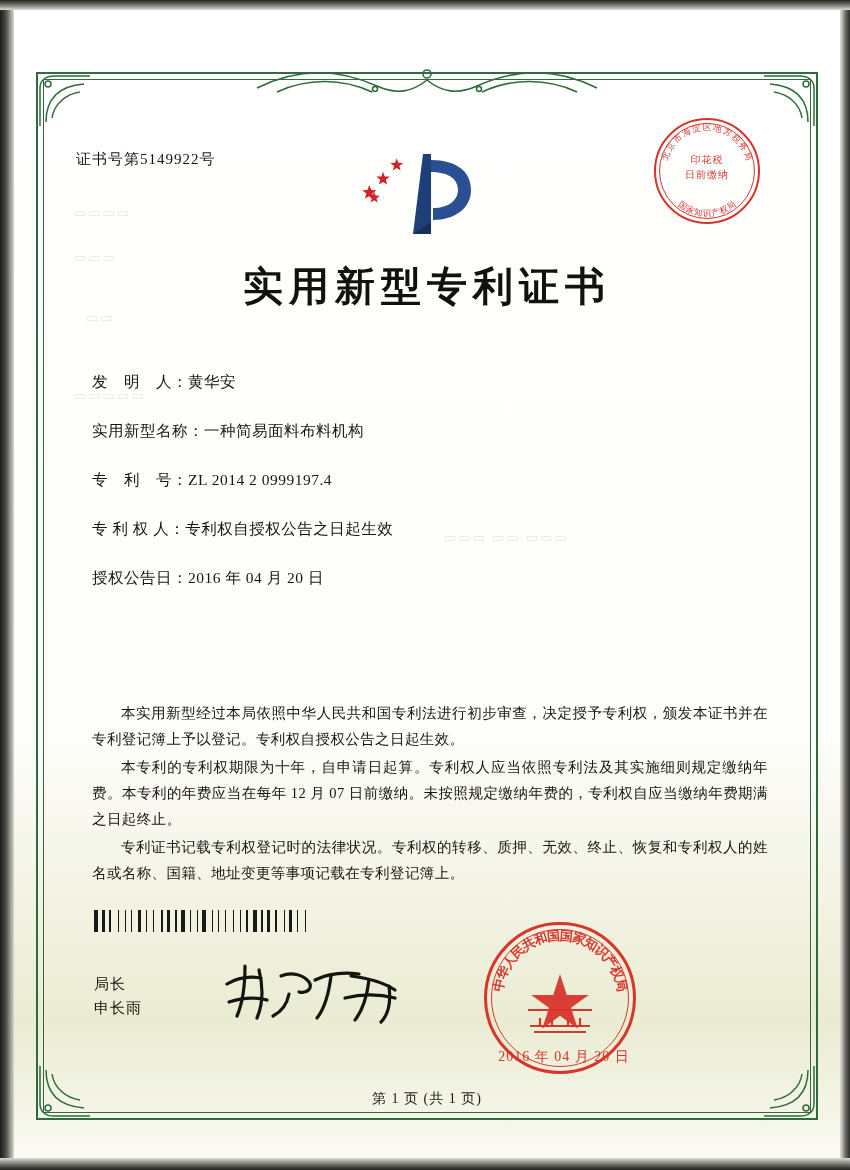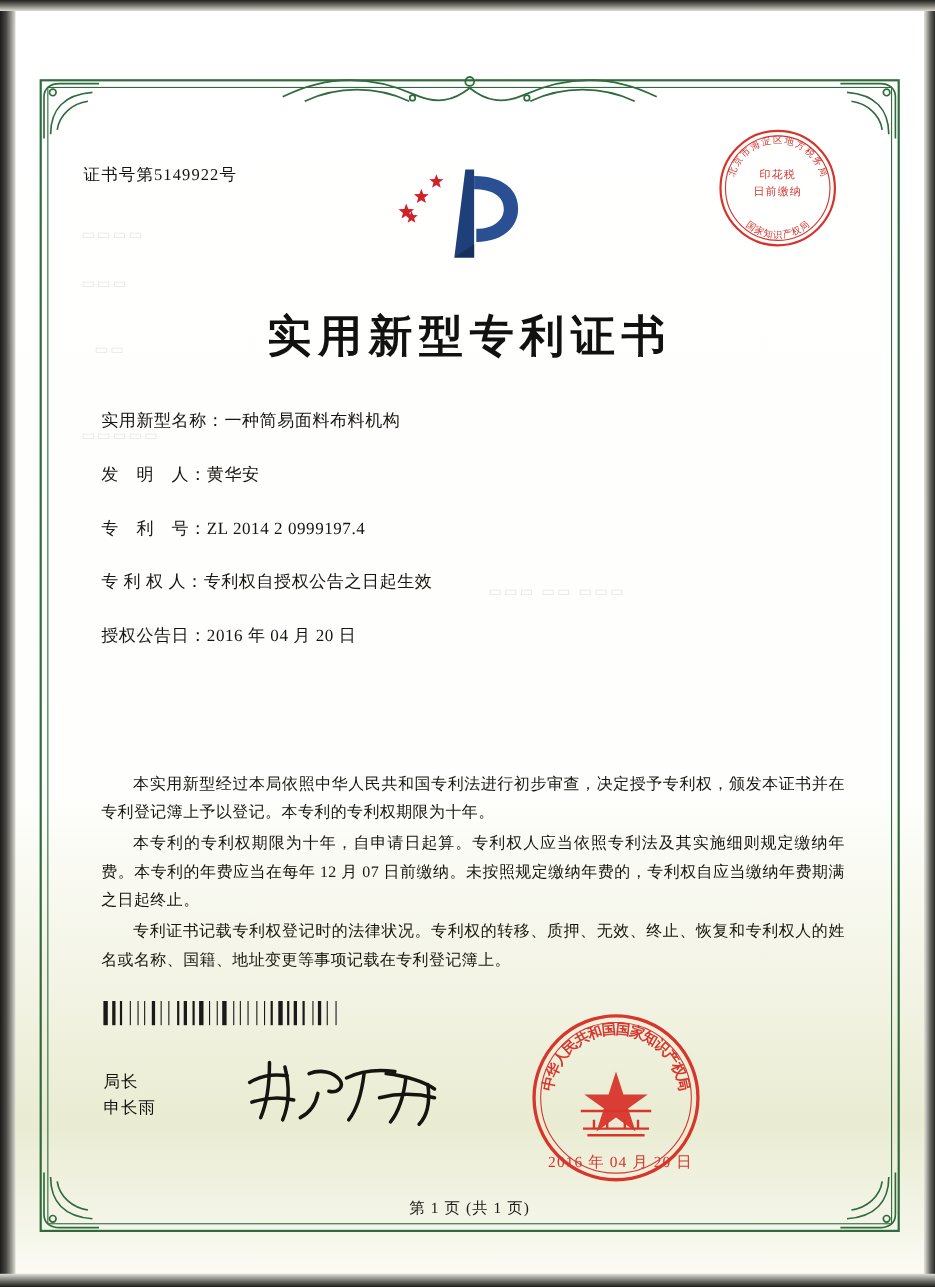--- a/index.html
+++ b/index.html
@@ -137,21 +137,21 @@
     left: 50%;
     transform: translateX(-50%);
     top: 140px;
     width: 132px;
     height: 96px;
   }
 
   .title {
     position: absolute;
     left: 0; right: 0;
-    top: 268px;
+    top: 249px;
     text-align: center;
     font-size: 40px;
     font-weight: bold;
     letter-spacing: 6px;
     color: #111110;
     font-family: "DejaVu Serif", serif;
   }
 
   .fields {
     position: absolute;
@@ -374,38 +374,38 @@
       </g>
       <path d="M62 4 L70 4 L70 84 L52 84 Z" fill="#1f3f7a"></path>
       <path d="M70 10 C96 10, 110 22, 110 40 C110 58, 94 70, 72 70 L72 58 C88 58, 97 50, 97 40 C97 28, 86 22, 70 22 Z" fill="#2b4f93"></path>
       <path d="M52 84 L70 84 L70 72 Z" fill="#16305e"></path>
     </svg>
 
     <div class="title">实用新型专利证书</div>
 
     <div class="fields">
       <div class="field-row">
+        <span class="field-label">发　明　人：</span><span class="field-value">黄华安</span>
+      </div>
+      <div class="field-row">
         <span class="field-label">实用新型名称：</span><span class="field-value">一种简易面料布料机构</span>
-      </div>
-      <div class="field-row">
-        <span class="field-label">发　明　人：</span><span class="field-value">黄华安</span>
       </div>
       <div class="field-row">
         <span class="field-label">专　利　号：</span><span class="field-value">ZL 2014 2 0999197.4</span>
       </div>
       <div class="field-row">
         <span class="field-label">专 利 权 人：</span><span class="field-value">专利权自授权公告之日起生效</span>
       </div>
       <div class="field-row">
         <span class="field-label">授权公告日：</span><span class="field-value">2016 年 04 月 20 日</span>
       </div>
     </div>
 
     <div class="body-text">
-      <p>本实用新型经过本局依照中华人民共和国专利法进行初步审查，决定授予专利权，颁发本证书并在专利登记簿上予以登记。本专利的专利权期限为十年。</p>
+      <p>本实用新型经过本局依照中华人民共和国专利法进行初步审查，决定授予专利权，颁发本证书并在专利登记簿上予以登记。专利权自授权公告之日起生效。</p>
       <p>本专利的专利权期限为十年，自申请日起算。专利权人应当依照专利法及其实施细则规定缴纳年费。本专利的年费应当在每年 12 月 07 日前缴纳。未按照规定缴纳年费的，专利权自应当缴纳年费期满之日起终止。</p>
       <p>专利证书记载专利权登记时的法律状况。专利权的转移、质押、无效、终止、恢复和专利权人的姓名或名称、国籍、地址变更等事项记载在专利登记簿上。</p>
     </div>
 
     <div class="barcode" id="barcode">
         <i style="width: 4.8px; margin-right: 1.6px;"></i>
         <i style="width: 1.6px; margin-right: 1.6px; background: transparent;"></i>
         <i style="width: 3.2px; margin-right: 1.6px;"></i>
         <i style="width: 1.6px; margin-right: 1.6px; background: transparent;"></i>
         <i style="width: 1.6px; margin-right: 1.6px;"></i>

